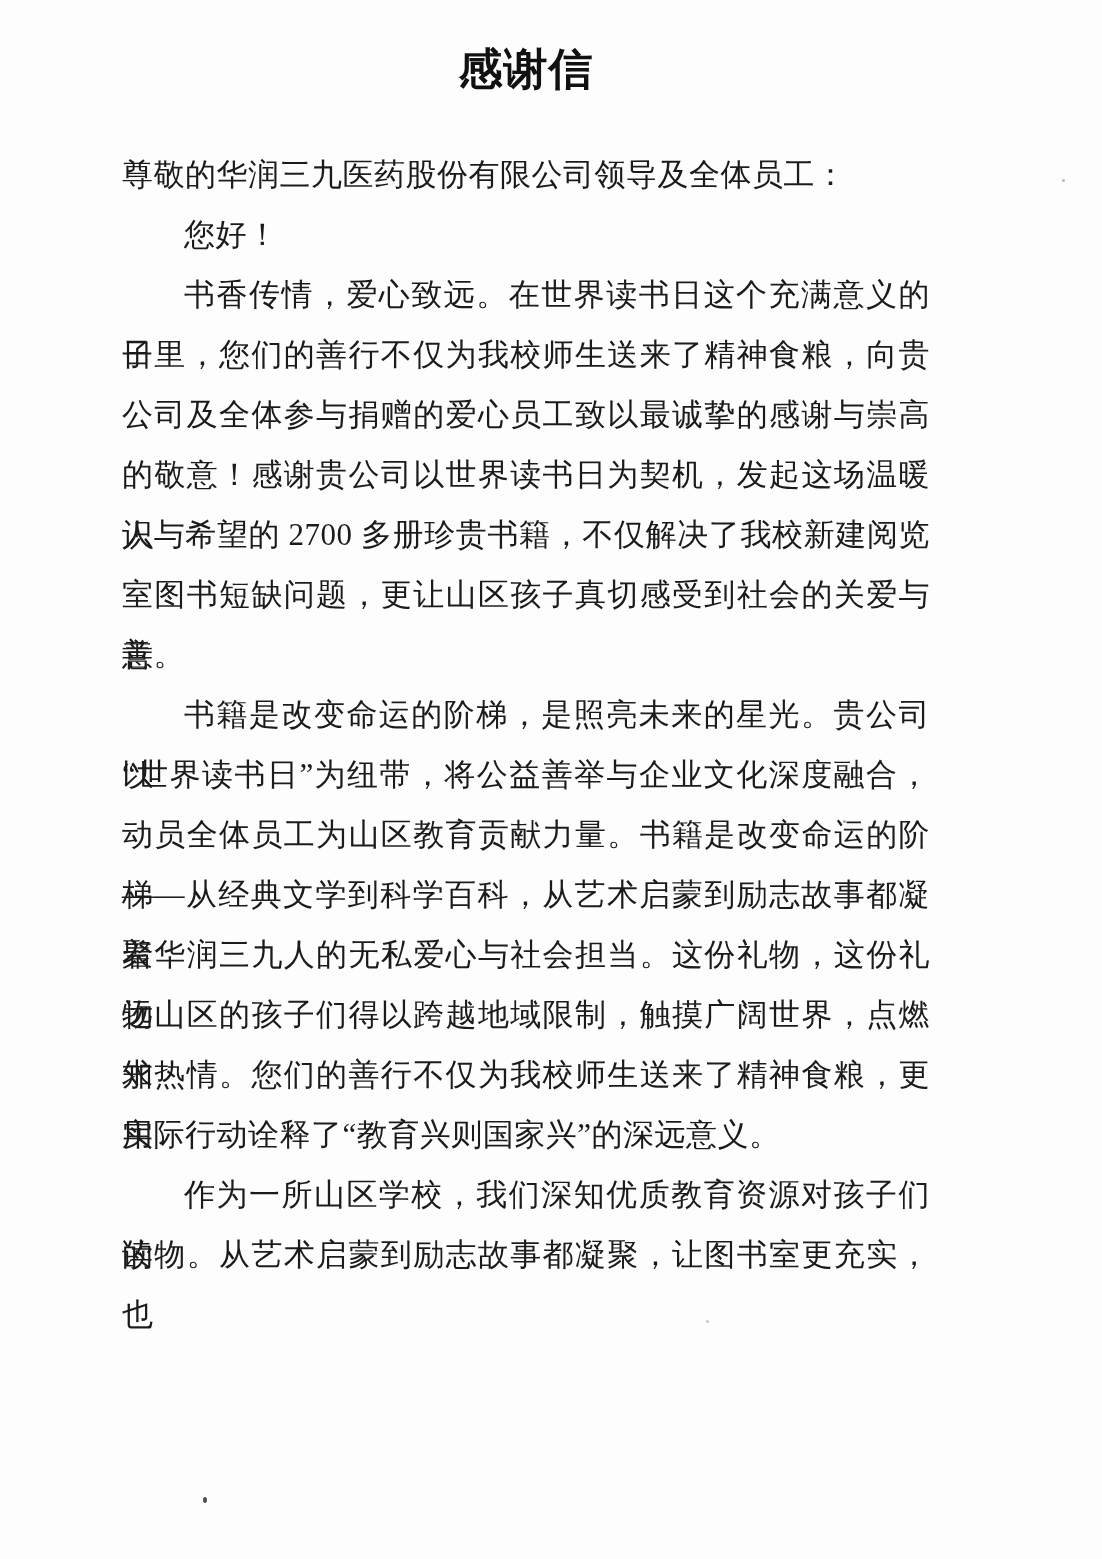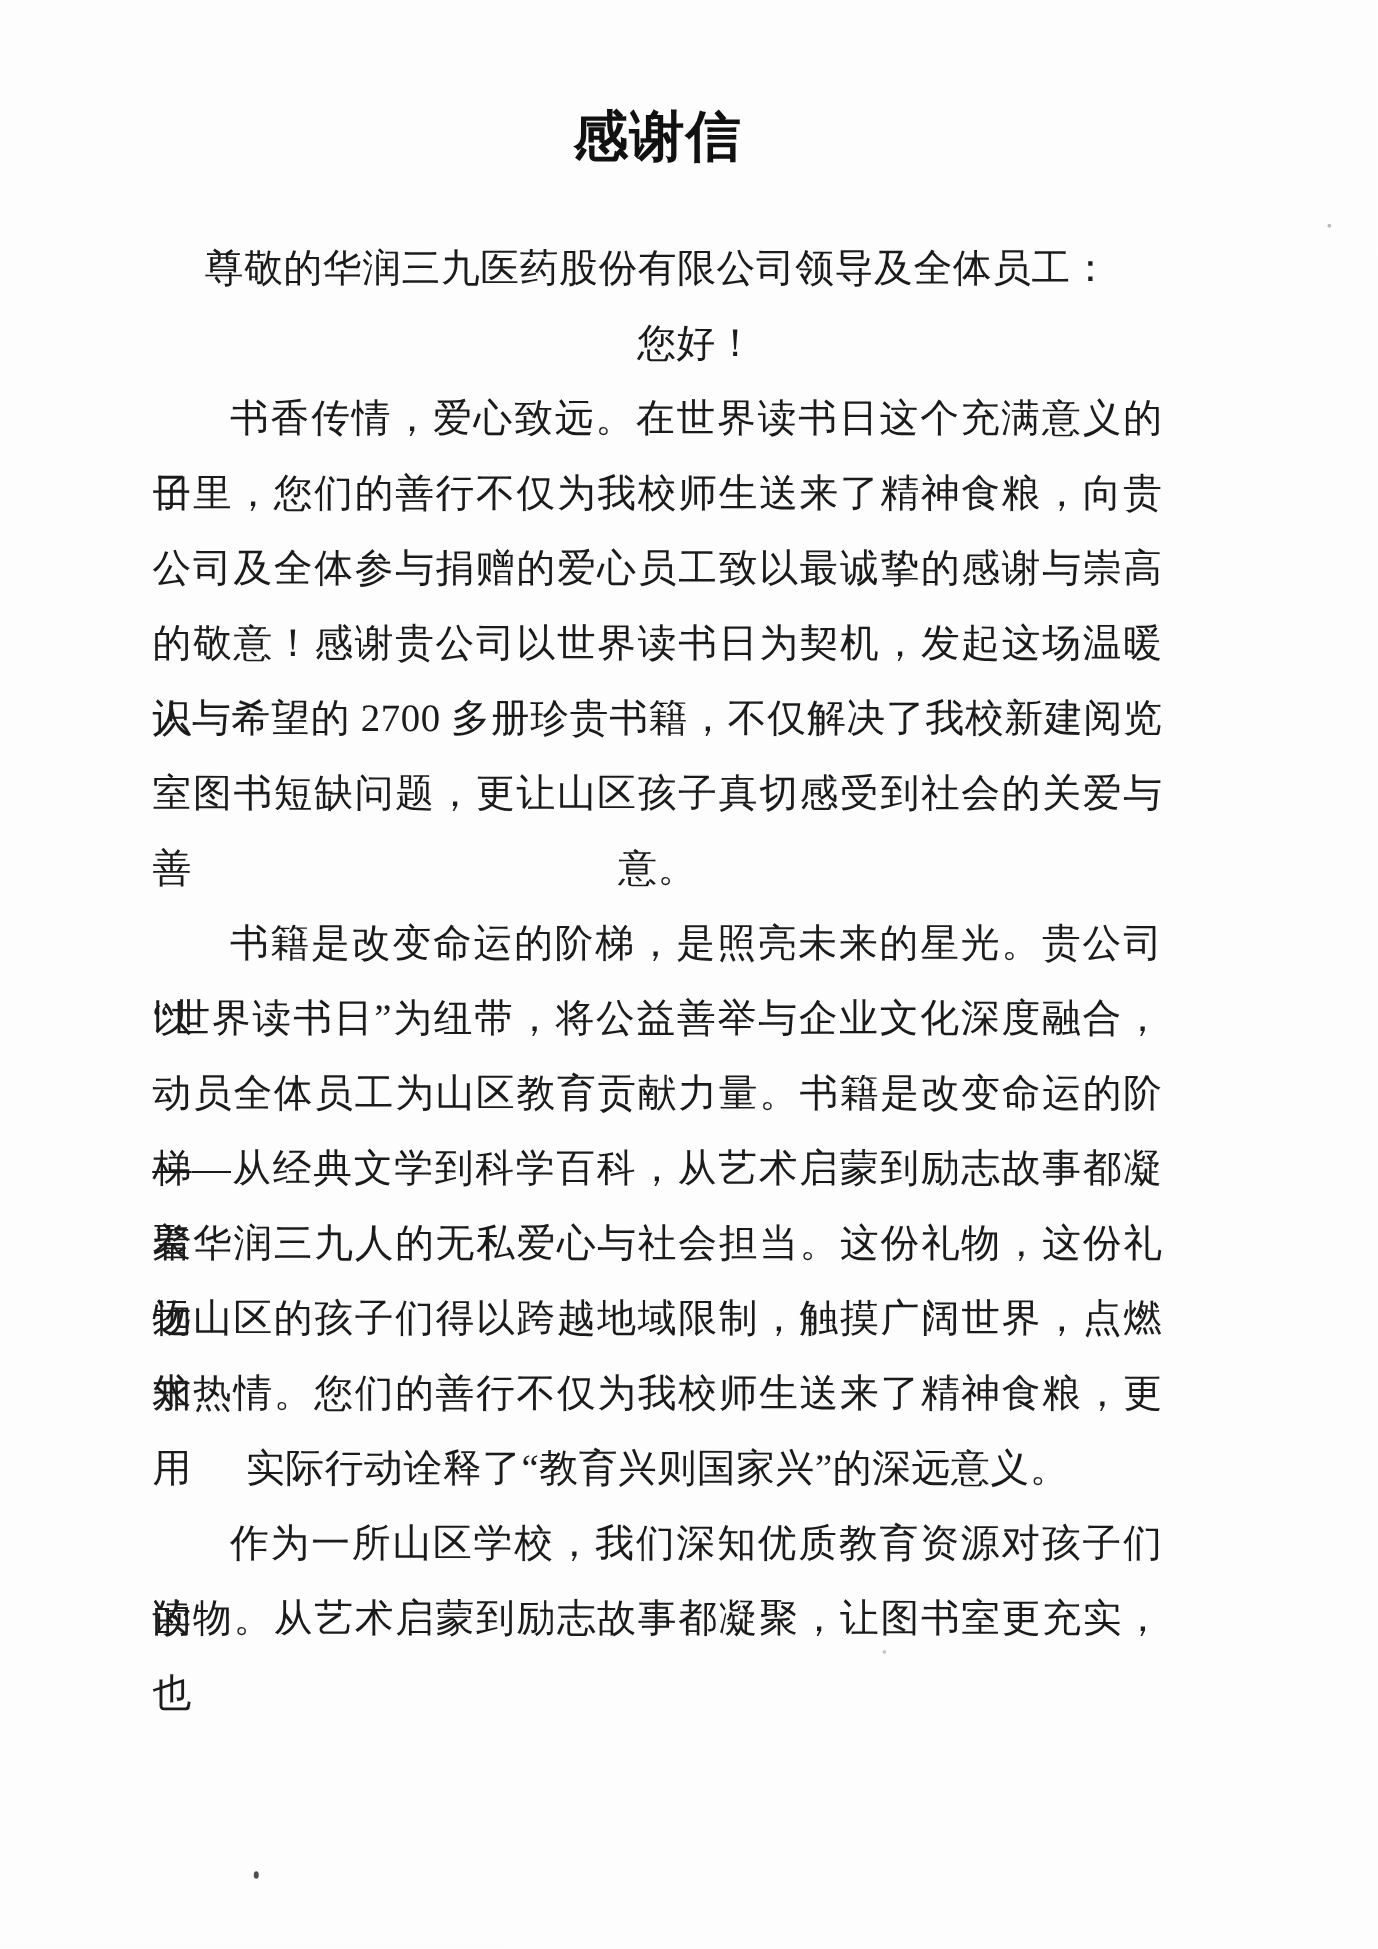--- a/index.html
+++ b/index.html
@@ -14,40 +14,39 @@
     background: #fdfdfd;
     overflow: hidden;
     color: #1b1b1b;
     font-family: "Liberation Serif", "DejaVu Serif", serif;
   }
   .content {
     position: relative;
     padding: 0 172px 0 122px; 
   }
   .title {
-    padding-top: 83px;
+    padding-top: 43px;
     height: 54px;
     line-height: 54px;
     text-align: center;
     font-size: 44px;
     font-weight: bold;
     letter-spacing: 1px;
     color: #111;
   }
   .body-lines {
     margin-top: 48px;
   }
   .line {
     height: 60px;
     line-height: 60px;
     font-size: 31px;
     letter-spacing: 0.5px;
     white-space: nowrap;
     color: #1b1b1b;
-    text-align: center;
   }
   .jl {
     
     white-space: normal;
     text-align: justify;
     text-align-last: justify;
   }
   .indent {
     text-indent: 2em;
   }

